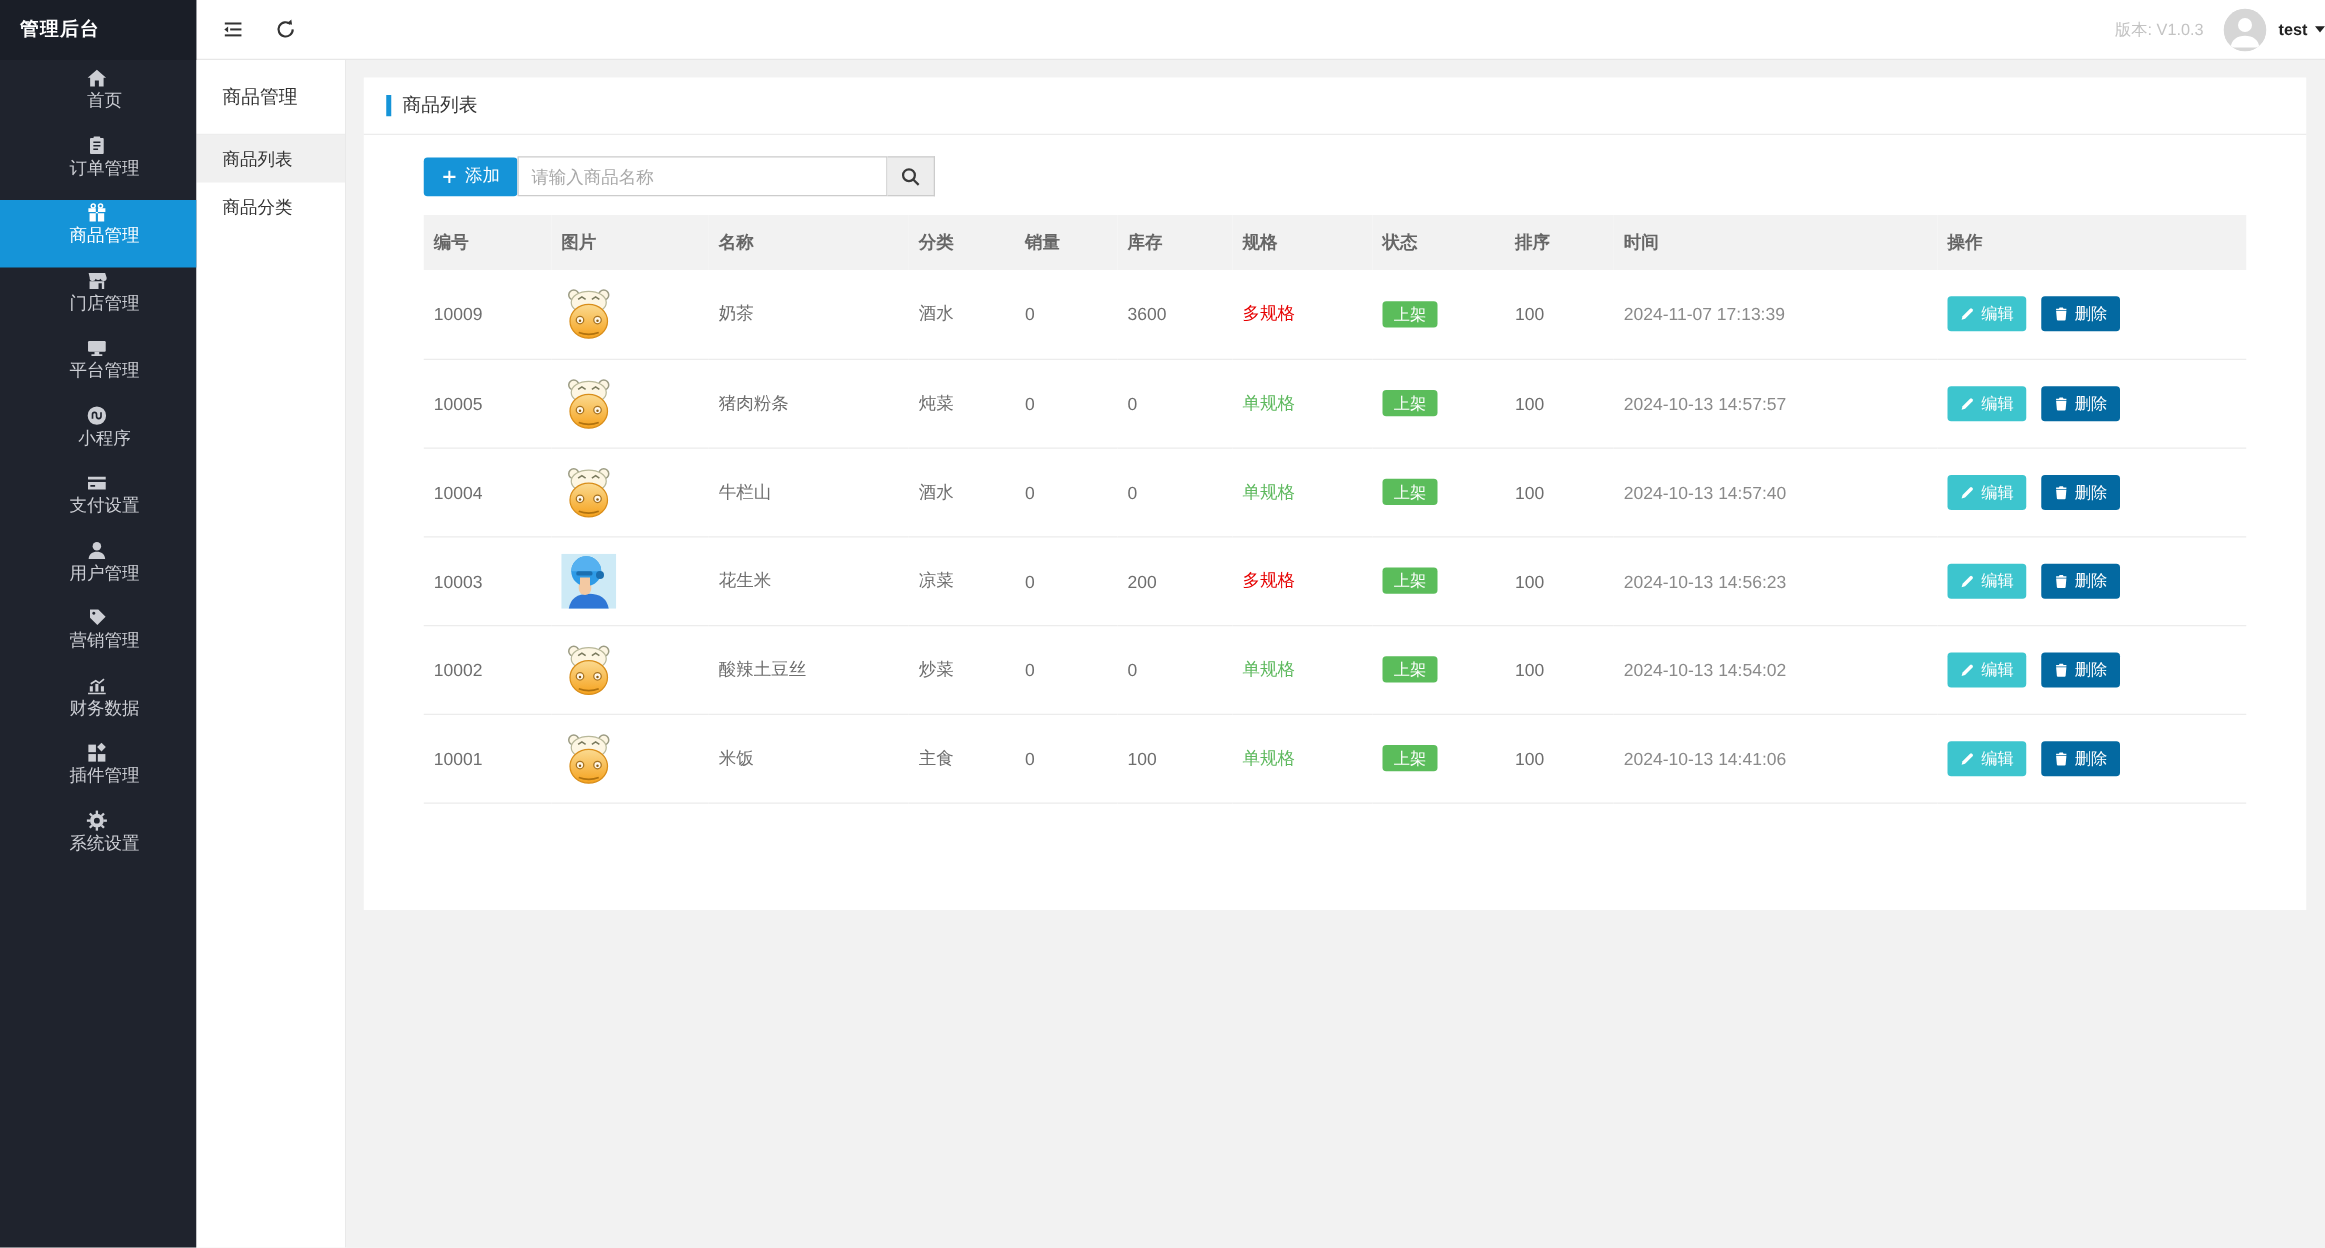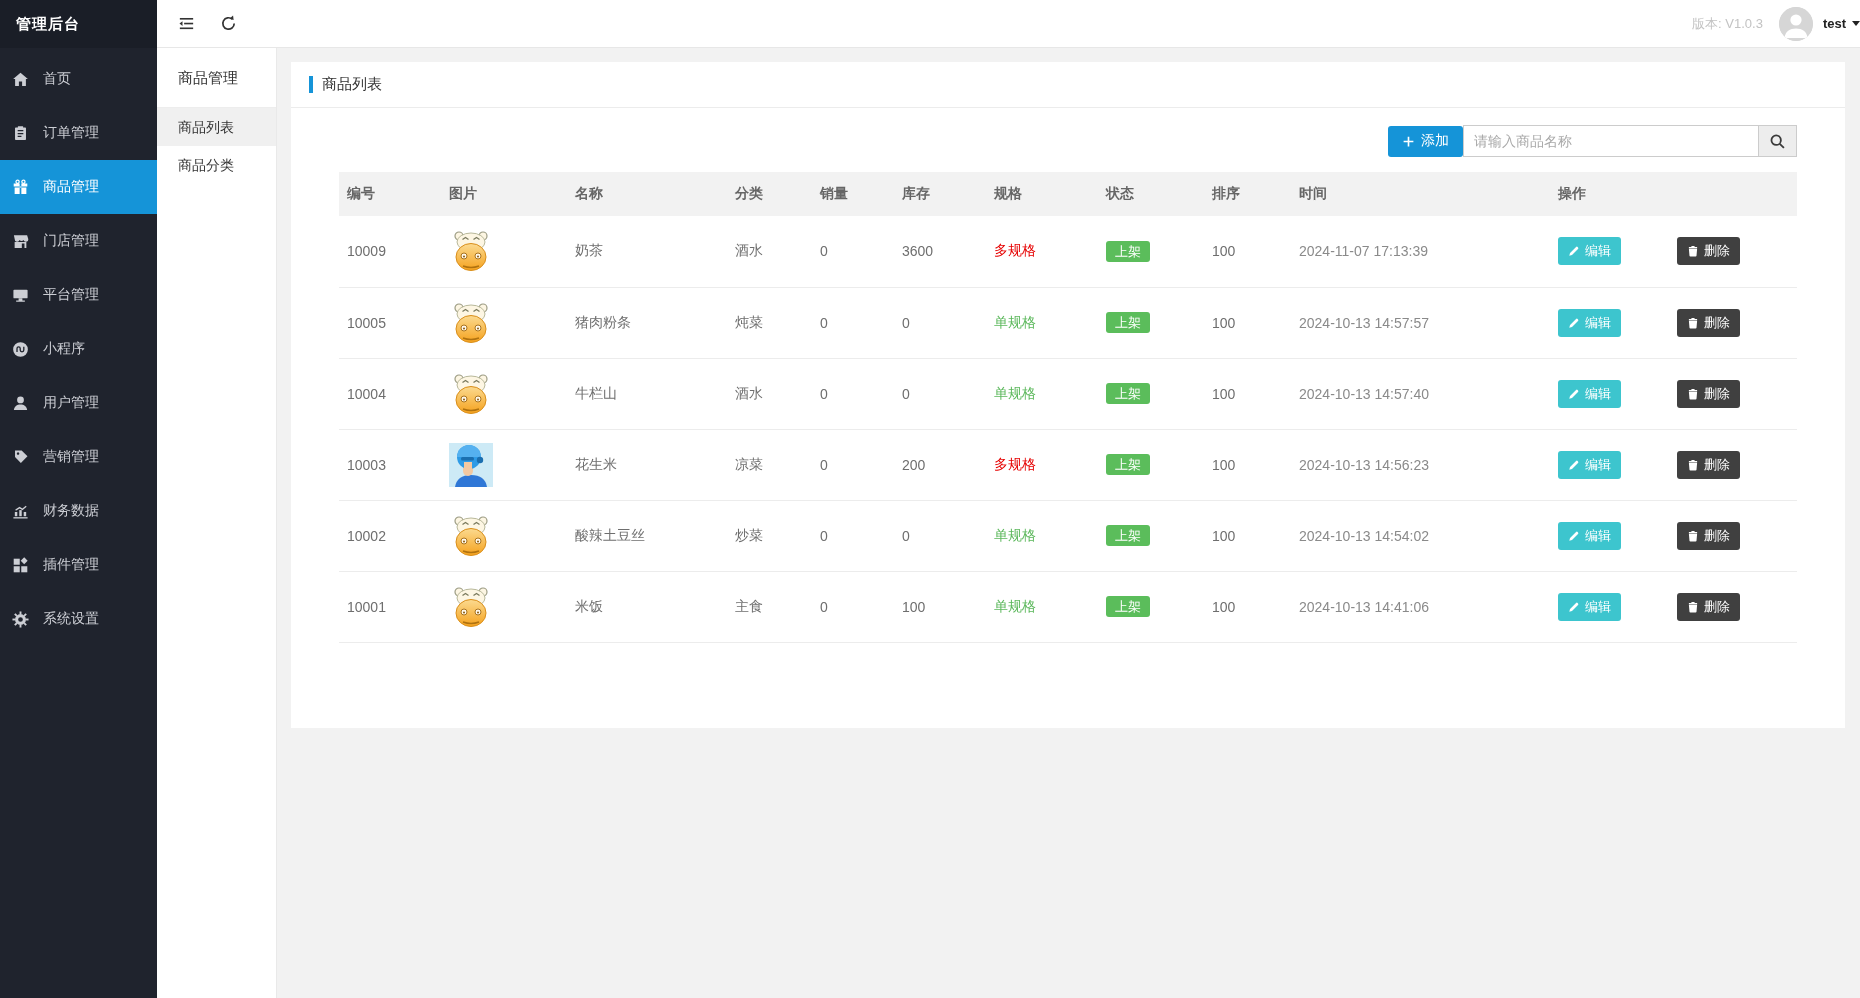--- a/index.html
+++ b/index.html
@@ -6,21 +6,21 @@
   html,body { width:1860px; height:998px; overflow:hidden;
     font-family:"Liberation Sans","DejaVu Sans",sans-serif; background:#f2f2f2; }
 
   
   .sidebar { position:absolute; left:0; top:0; width:157px; height:998px;
     background:#1f232d; z-index:30; }
   .logo { height:48px; line-height:48px; padding-left:16px; background:#1a1e27;
     color:#ffffff; font-size:15px; font-weight:bold; letter-spacing:1px; }
   .menu { list-style:none; margin-top:4px; }
   .menu li { height:54px; display:flex; align-items:center; padding-left:10px;
-    color:#ccced4; font-size:14px; cursor:pointer; }
+    color:#ccced4; font-size:14px; cursor:pointer;flex-direction:column; }
   .menu li .mico { width:20px; height:20px; margin-right:13px; flex:none;
     display:flex; align-items:center; justify-content:center; }
   .menu li .mico svg { width:17px; height:17px; fill:currentColor; }
   .menu li.active { background:#1594d8; color:#ffffff; }
 
   
   .topbar { position:absolute; left:157px; right:0; top:0; height:48px;
     background:#ffffff; border-bottom:1px solid #e7e7e7; display:flex;
     align-items:center; z-index:20; }
   .tb-icon { width:34px; height:34px; display:flex; align-items:center;
@@ -50,21 +50,21 @@
   
   .content { position:absolute; left:277px; top:48px; right:0; bottom:0;
     background:#f2f2f2; padding:14px 15px 0 14px; }
   .card { background:#ffffff; height:666px; width:100%; }
   .card-header { height:46px; display:flex; align-items:center; padding:0 18px;
     border-bottom:1px solid #ececec; }
   .accent { width:4px; height:17px; background:#1594d8; margin-right:9px; }
   .card-title { font-size:15px; color:#333; }
   .card-body { padding:17px 48px 0 48px; }
 
-  .toolbar { display:flex; justify-content:flex-end; align-items:center;
+  .toolbar { display:flex; justify-content:flex-start; align-items:center;
     margin-bottom:15px; }
   .btn-add { display:inline-flex; align-items:center; gap:6px; height:31px;
     padding:0 14px; background:#1594d8; color:#fff; font-size:14px;
     border:none; border-radius:3px; cursor:pointer; }
   .btn-add svg { width:13px; height:13px; fill:#fff; }
   .searchbox { display:flex; }
   .search-input { width:296px; height:32px; border:1px solid #cccccc;
     padding:0 10px; font-size:14px; color:#333; outline:none;
     font-family:inherit; }
   .search-input::placeholder { color:#a9a9a9; }
@@ -83,21 +83,21 @@
   .prod-img svg { width:44px; height:44px; display:block; }
   .spec-multi { color:#e60000; }
   .spec-single { color:#5cb85c; }
   .badge { display:inline-block; background:#5bbd5b; color:#fff; font-size:13px;
     padding:4px 9px; border-radius:3px; line-height:1; }
   .op-btn { display:inline-flex; align-items:center; gap:5px; height:28px;
     padding:0 10px; border:none; border-radius:3px; color:#fff; font-size:13px;
     cursor:pointer; margin-right:8px; font-family:Liberation Sans, sans-serif; }
   .op-btn svg { width:12px; height:12px; }
   .btn-edit { background:#3dc5ce; }
-  .btn-delete { background:#404040;margin-left:44px; }
+  .btn-delete { background:#0369a1; }
 
   .total-line { text-align:right; padding:31px 0 0 0; font-size:14px;
     color:#444; }
 </style>
 </head>
 <body>
 
 <div class="sidebar">
   <div class="logo">管理后台</div>
   <ul class="menu">
@@ -146,20 +146,28 @@
         </span>
       <span>平台管理</span>
       </li>
     <li>
       <span class="mico">
           <svg viewBox="0 0 18 18">
             <path fill-rule="evenodd" d="M9 1.2a7.8 7.8 0 1 0 0 15.6A7.8 7.8 0 0 0 9 1.2zM7 5.6a2.4 2.4 0 0 1 2.4 2.4v1.6a1.2 1.2 0 1 0 2.4 0V6.2h1.4v3.4a2.6 2.6 0 0 1-5.2 0V8a1 1 0 1 0-2 0v3.6H4.6V8A2.4 2.4 0 0 1 7 5.6z"></path>
           </svg>
         </span>
       <span>小程序</span>
+      </li>
+    <li>
+      <span class="mico">
+          <svg viewBox="0 0 18 18">
+            <path fill-rule="evenodd" d="M1.5 3.5h15v11h-15zM1.5 6h15v2h-15zM3.5 10.5h4v1.5h-4z"></path>
+          </svg>
+        </span>
+      <span>支付设置</span>
       </li>
     <li>
       <span class="mico">
           <svg viewBox="0 0 18 18">
             <circle cx="9" cy="5.2" r="3.6"></circle>
             <path d="M2 16c.3-4 3.2-6 7-6s6.7 2 7 6z"></path>
           </svg>
         </span>
       <span>用户管理</span>
       </li>

